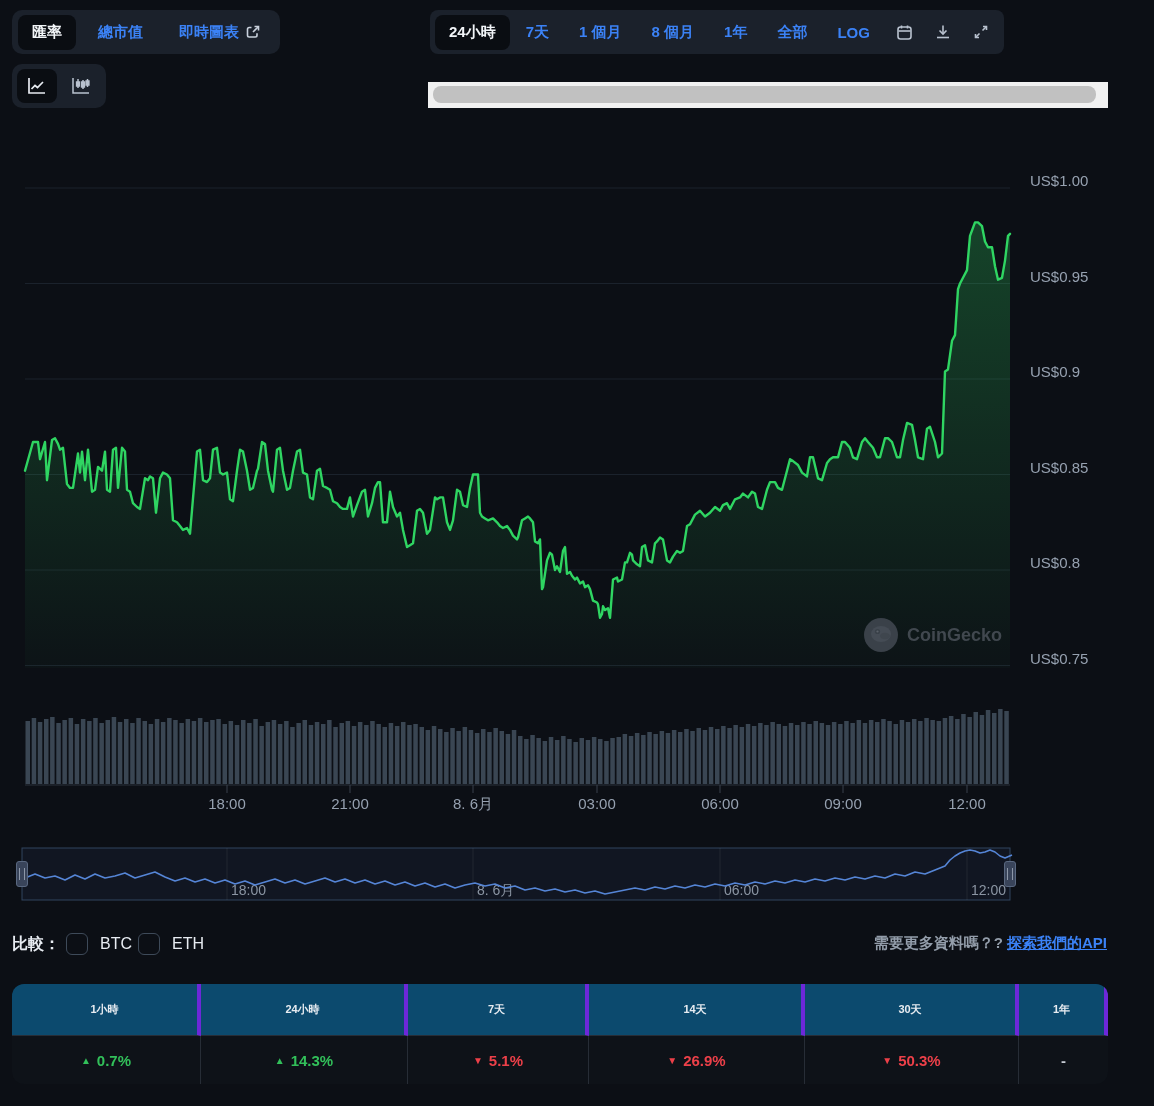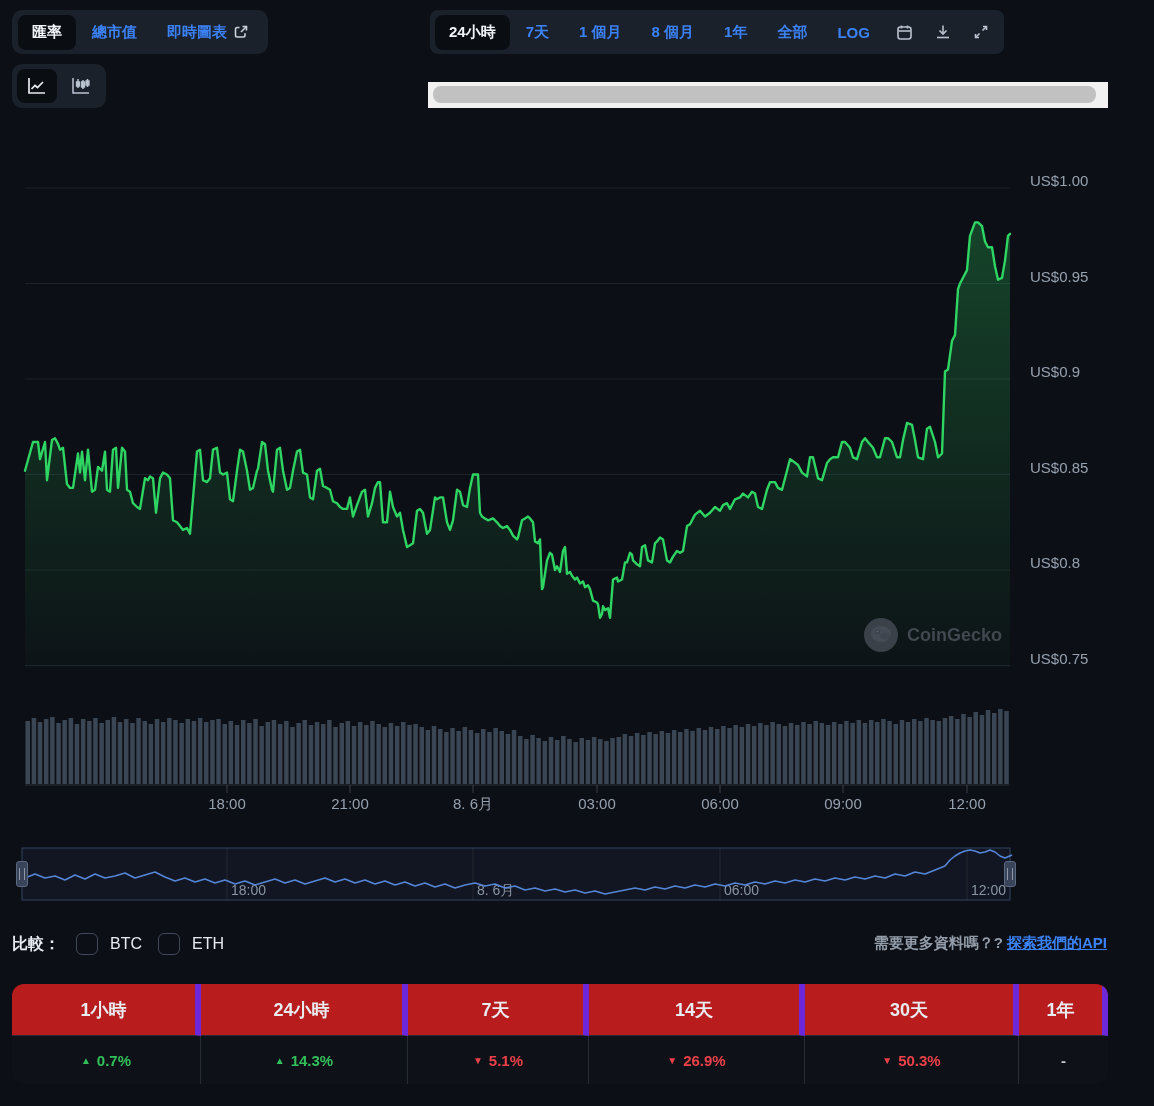--- a/index.html
+++ b/index.html
@@ -9,21 +9,21 @@
   .grid{stroke:#1b222c;stroke-width:1;}
   .ylab{fill:#96a1b0;font-size:15px;font-family:"Liberation Sans","DejaVu Sans",sans-serif;}
   .priceline{fill:none;stroke:#2fd562;stroke-width:2.4;stroke-linejoin:round;stroke-linecap:round;}
   .navline{fill:none;stroke:#5585d6;stroke-width:1.6;stroke-linejoin:round;}
   .navlab{fill:#8b95a3;font-size:14px;}
   .vbar{fill:#3a4653;}
   .axisline{stroke:#2b323d;stroke-width:1;}
   .tick{stroke:#39414d;stroke-width:1;}
 
   .group{position:absolute;background:#1b212b;border-radius:10px;display:flex;align-items:center;}
-  .tabs-left{left:12px;top:10px;height:44px;padding:0 6px;gap:2px;}
+  .tabs-left{left:12px;top:10px;height:44px;padding:0 6px;gap:8px;}
   .toggle-left{left:12px;top:64px;height:44px;padding:0 5px;gap:4px;}
   .ranges{left:430px;top:10px;height:44px;padding:0 5px;gap:2px;border-radius:8px;}
   .tab-btn{background:transparent;border:none;color:#3b82f6;font-weight:bold;font-size:15px;
     padding:8px 14px;border-radius:8px;cursor:pointer;display:flex;align-items:center;gap:7px;
     font-family:inherit;white-space:nowrap;}
   .tab-btn.sel{background:#0a0d12;color:#f2f5f8;}
   .icon-btn{background:transparent;border:none;color:#b9c2cf;padding:8px 10px;border-radius:8px;
     cursor:pointer;display:flex;align-items:center;}
   .icon-btn.sel{background:#0a0d12;}
   .icon-btn svg{position:static;}
@@ -35,34 +35,34 @@
   .xlabel{position:absolute;top:795px;width:80px;margin-left:-40px;text-align:center;
     color:#96a1b0;font-size:15px;}
   .watermark{position:absolute;left:864px;top:618px;display:flex;align-items:center;gap:9px;}
   .wm-text{color:#41484f;font-size:18px;font-weight:bold;}
 
   .nav-handle{position:absolute;width:12px;height:26px;top:861px;background:#39445a;
     border:1px solid #5a6880;border-radius:3px;box-sizing:border-box;display:flex;
     align-items:center;justify-content:center;cursor:ew-resize;}
   .nav-handle i{display:block;width:4px;height:12px;border-left:1px solid #8d97a8;border-right:1px solid #8d97a8;}
 
-  .compare-row{position:absolute;left:12px;top:931px;height:26px;display:flex;align-items:center;gap:10px;}
+  .compare-row{position:absolute;left:12px;top:931px;height:26px;display:flex;align-items:center;gap:0;}
   .compare-label{font-weight:bold;font-size:16px;color:#e8ecf2;}
   .chk{width:20px;height:20px;border:1.5px solid #3e4a59;border-radius:6px;background:transparent;cursor:pointer;}
   .chk-item{display:flex;align-items:center;gap:12px;margin-left:6px;}
   .chk-name{font-size:16px;color:#e8ecf2;}
   .api-row{position:absolute;right:47px;top:934px;font-size:15px;color:#939daa;font-weight:bold;white-space:nowrap;}
   .api-link{color:#3b82f6;text-decoration:underline;cursor:pointer;}
 
   .pct-table{position:absolute;left:12px;top:984px;width:1096px;height:100px;
     border-radius:12px;overflow:hidden;display:grid;
     grid-template-columns:189px 207px 181px 216px 214px 89px;grid-template-rows:52px 48px;
     background:#0e1218;}
-  .th{background:#b91c1c;display:flex;align-items:center;justify-content:center;
-    font-weight:bold;font-size:18px;color:#e8ecf1;border-right:6px solid #6d28d9;border-bottom:1px solid #272d36;box-sizing:border-box;}
+  .th{background:#0c4a6e;display:flex;align-items:center;justify-content:center;
+    font-weight:bold;font-size:11px;color:#e8ecf1;border-right:4px solid #6d28d9;border-bottom:1px solid #272d36;box-sizing:border-box;}
   .td{display:flex;align-items:center;justify-content:center;font-weight:bold;font-size:15px;
     border-right:1px solid #272d36;box-sizing:border-box;gap:6px;}
   .th:last-of-type,.td:last-child{border-right:none;}
   .tri{font-size:10px;}
 </style>
 </head>
 <body>
 
 <div class="canvas">
 

